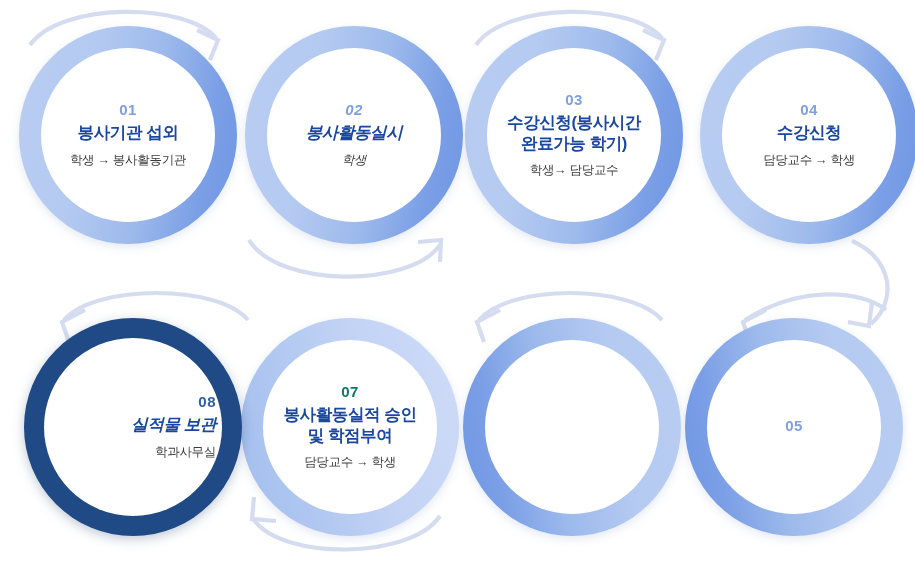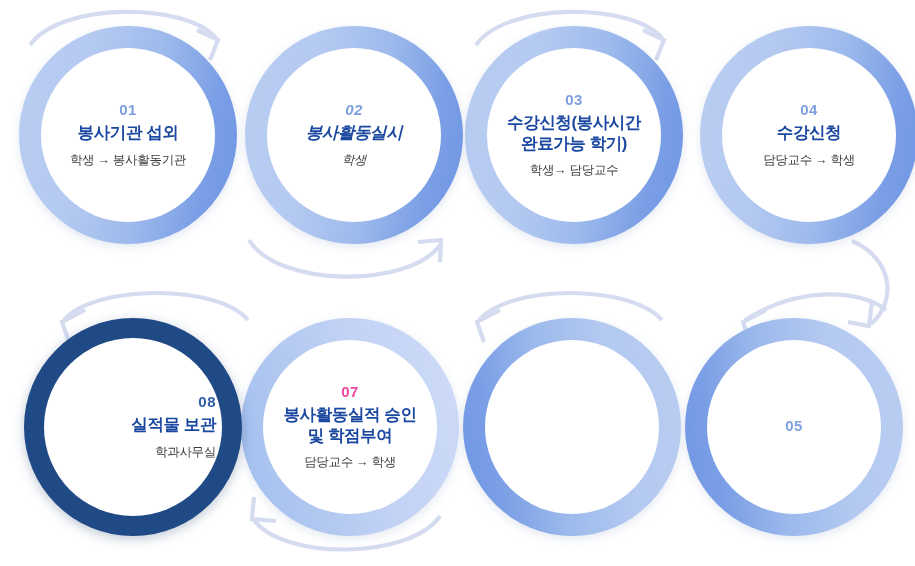--- a/index.html
+++ b/index.html
@@ -76,22 +76,22 @@
     white-space:pre-line;
   }
   
   .ring-ltr{ background:linear-gradient(100deg,#b9cdf2 0%,#b5caf1 30%,#9dbaec 58%,#7b9fe6 82%,#6f96e4 100%); }
   .ring-rtl{ background:linear-gradient(260deg,#b9cdf2 0%,#b5caf1 30%,#9dbaec 58%,#7b9fe6 82%,#6f96e4 100%); }
   .ring-light{ background:linear-gradient(255deg,#cfdcf8 0%,#c3d3f5 40%,#aec6f0 75%,#a2bdee 100%); }
   .ring-navy{ background:#1f4a86; filter:drop-shadow(0 3px 6px rgba(25,55,105,0.28)); }
   .ring-navy + .hole{ left:20px; top:20px; width:178px; height:178px; }
   .node.navy .content{ left:20px; top:20px; width:178px; height:178px;align-items:flex-end; }
   .node.navy .num{ color:#2f5fa8; }
-  .node.navy .title{ color:#1a47a0; }
-  .node.n07 .num{ color:#ec4899; }
+  .node.navy .title{ color:#1a47a0;font-style:italic; }
+  .node.n07 .num{ color:#0f766e; }
 </style>
 </head>
 <body>
 
 <div id="stage">
 
   <svg id="arrow-layer" viewBox="0 0 915 566">
     <defs>
       <style>
         .arc{ fill:none; stroke:#d5dcf0; stroke-width:4.2; stroke-linecap:butt; }

